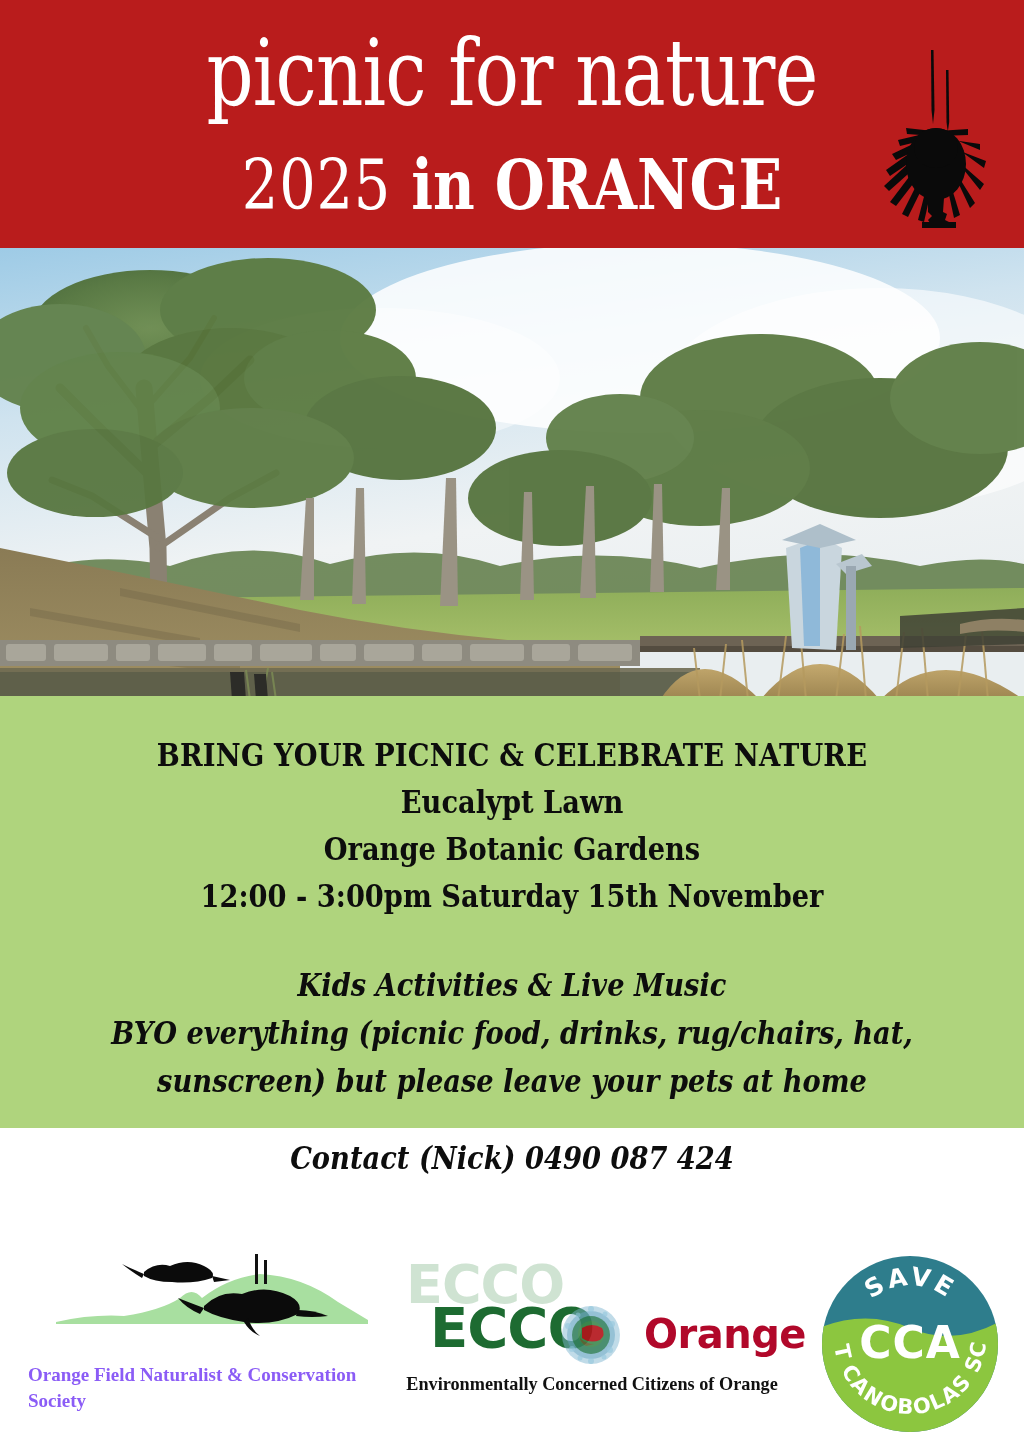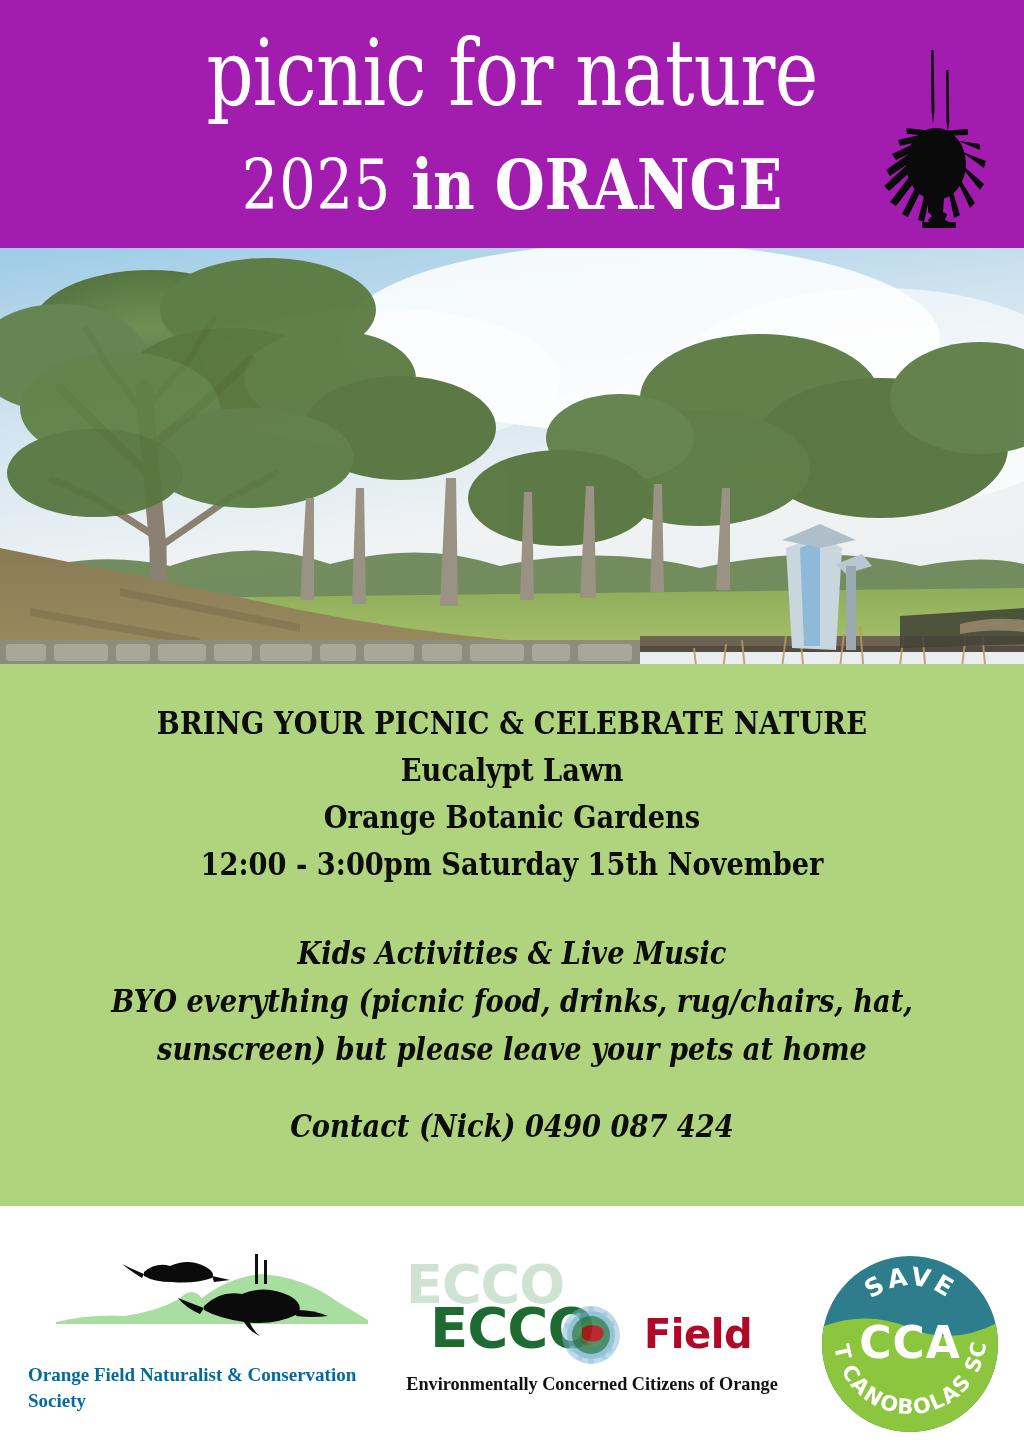--- a/index.html
+++ b/index.html
@@ -16,21 +16,21 @@
     height:1448px;
     background:#ffffff;
     overflow:hidden;
   }
 
   
   .header {
     position:absolute;
     left:0; top:0;
     width:1024px; height:248px;
-    background:#a21caf;
+    background:#b91c1c;
     overflow:hidden;
   }
   .title-line1 {
     position:absolute;
     left:0; top:28px;
     width:1024px;
     text-align:center;
     color:#ffffff;
     font-family:"DejaVu Serif", serif;
     font-size:92px;
@@ -69,22 +69,22 @@
     left:0; top:248px;
     width:1024px; height:452px;
     overflow:hidden;
     background:#bcd9e8;
   }
   .photo svg { display:block; width:1024px; height:452px; }
 
   
   .body-band {
     position:absolute;
-    left:0; top:664px;
-    width:1024px; height:542px;
+    left:0; top:696px;
+    width:1024px; height:432px;
     background:#AFD47D;
   }
   .copy {
     position:absolute;
     left:0; top:0;
     width:1024px;
     text-align:center;
     color:#0d0d0d;
     font-family:"DejaVu Serif", serif;
   }
@@ -120,21 +120,21 @@
   }
   .ofncs-art { position:absolute; left:40px; top:2px; width:320px; height:100px; }
   .ofncs-text {
     position:absolute;
     left:16px; top:112px;
     width:360px;
     font-family:"Liberation Serif", serif;
     font-weight:700;
     font-size:19px;
     line-height:26px;
-    color:#0369a1;
+    color:#8b5cf6;
   }
 
   
   .logo-ecco {
     position:absolute;
     left:392px; top:14px;
     width:400px; height:176px;
   }
   .ecco-ghost {
     position:absolute;
@@ -457,21 +457,21 @@
             <circle cx="31" cy="5" r="3"></circle>
               <circle cx="31" cy="57" r="3"></circle>
             <circle cx="18" cy="11" r="2.5"></circle>
               <circle cx="45" cy="10" r="2.5"></circle>
             <circle cx="20" cy="54" r="2.5"></circle>
               <circle cx="44" cy="53" r="2.5"></circle>
           </g>
         </g>
       </svg>
 
-      <div class="ecco-orange">Field</div>
+      <div class="ecco-orange">Orange</div>
       <div class="ecco-tag">Environmentally Concerned Citizens of Orange</div>
     </div>
 
     <div class="logo-cca">
       <svg viewBox="0 0 184 184" width="184" height="184">
         <defs>
           <clipPath id="ccaClip">
               <circle cx="92" cy="92" r="88"></circle>
             </clipPath>
           <path id="saveArc" d="M 34 78 A 60 60 0 0 1 150 78" fill="none"></path>

